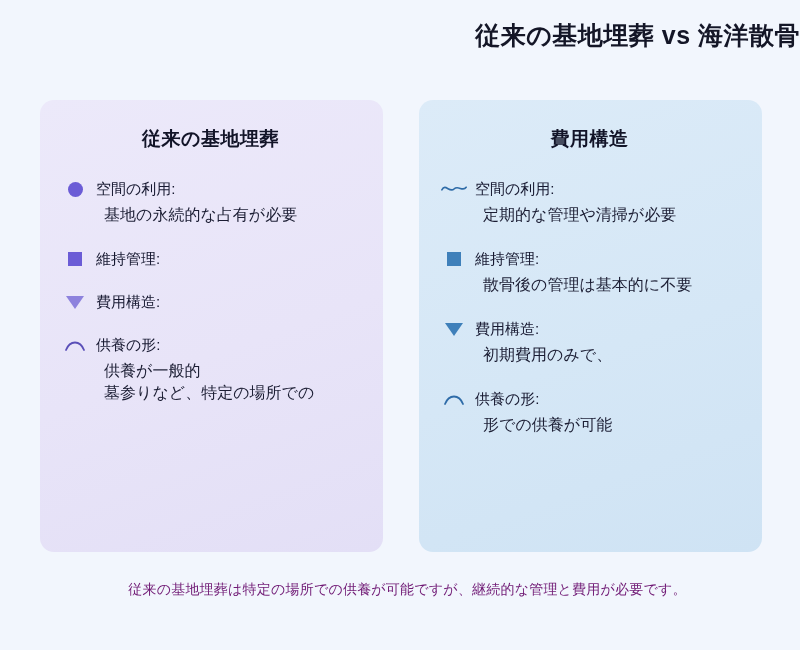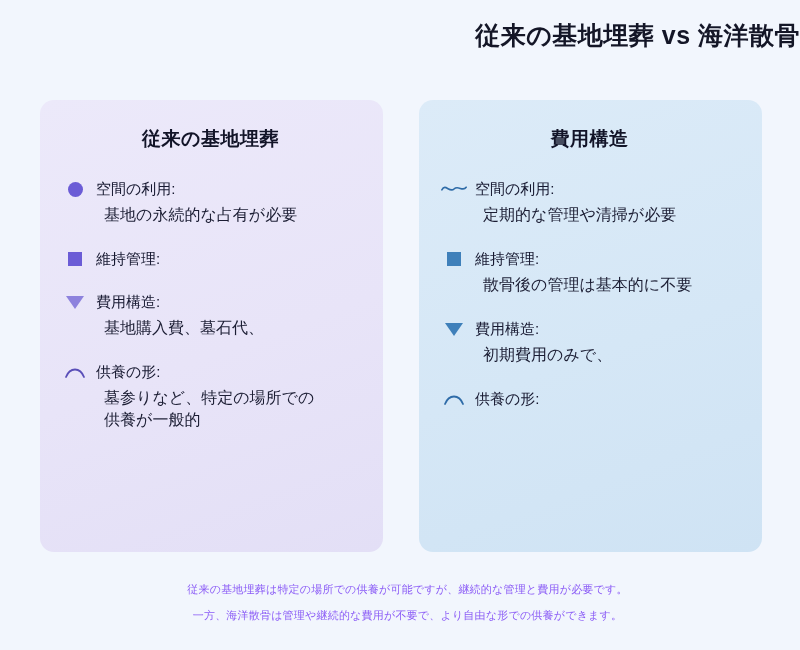--- a/index.html
+++ b/index.html
@@ -121,23 +121,23 @@
 
   
   .footer {
     position: absolute;
     top: 576px;
     left: 0;
     width: 800px;
     text-align: center;
   }
   .footer-line {
-    font-size: 11px;
+    font-size: 14px;
     line-height: 26px;
-    color: #8b5cf6;
+    color: #701a75;
     letter-spacing: 0.2px;
     padding-left: 15px;
   }
 </style>
 </head>
 <body>
 
 <div class="page-title">従来の基地埋葬 vs 海洋散骨</div>
 
 <div class="panels">
@@ -159,32 +159,31 @@
           <span class="ico-square"></span>
         </span>
         <div class="item-label">維持管理:</div>
       </div>
 
       <div class="item">
         <span class="item-icon">
           <span class="ico-tri"></span>
         </span>
         <div class="item-label">費用構造:</div>
-        <div class="item-desc">基地購入費、墓石代、</div>
       </div>
 
       <div class="item">
         <span class="item-icon">
           <svg width="22" height="14" viewBox="0 0 22 14" fill="none">
             <path d="M2 12 C6 2, 16 2, 20 12" stroke="#5a4fb8" stroke-width="1.8" fill="none" stroke-linecap="round"></path>
           </svg>
         </span>
         <div class="item-label">供養の形:</div>
+        <div class="item-desc">供養が一般的</div>
         <div class="item-desc">墓参りなど、特定の場所での</div>
-        <div class="item-desc">供養が一般的</div>
       </div>
 
     </div>
   </div>
 
   <div class="panel panel-right">
     <div class="panel-header">費用構造</div>
     <div class="items">
 
       <div class="item">
@@ -213,23 +212,23 @@
         <div class="item-desc">初期費用のみで、</div>
       </div>
 
       <div class="item">
         <span class="item-icon">
           <svg width="22" height="14" viewBox="0 0 22 14" fill="none">
             <path d="M2 12 C6 2, 16 2, 20 12" stroke="#2f6ca8" stroke-width="1.8" fill="none" stroke-linecap="round"></path>
           </svg>
         </span>
         <div class="item-label">供養の形:</div>
+        <div class="item-desc">形での供養が可能</div>
       </div>
 
     </div>
   </div>
 
 </div>
 
 <div class="footer">
   <div class="footer-line">従来の基地埋葬は特定の場所での供養が可能ですが、継続的な管理と費用が必要です。</div>
-  <div class="footer-line">一方、海洋散骨は管理や継続的な費用が不要で、より自由な形での供養ができます。</div>
 </div>
 
 </body></html>

